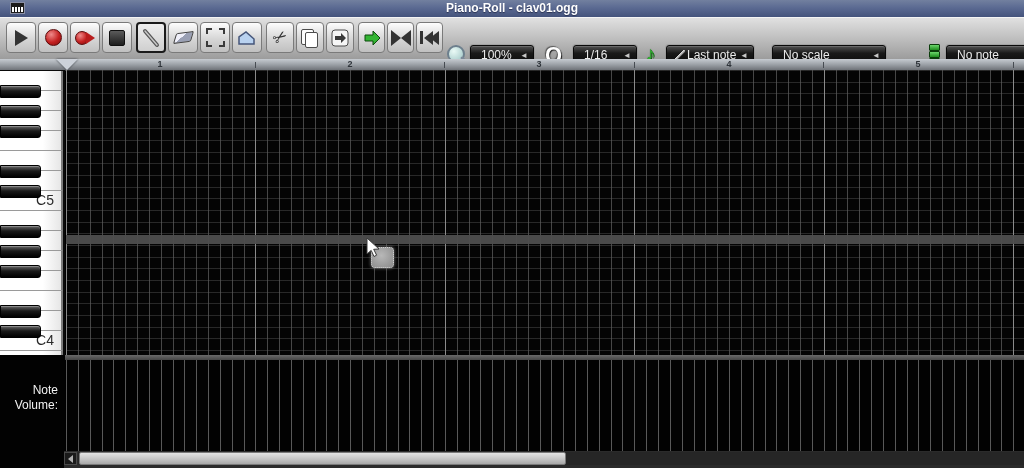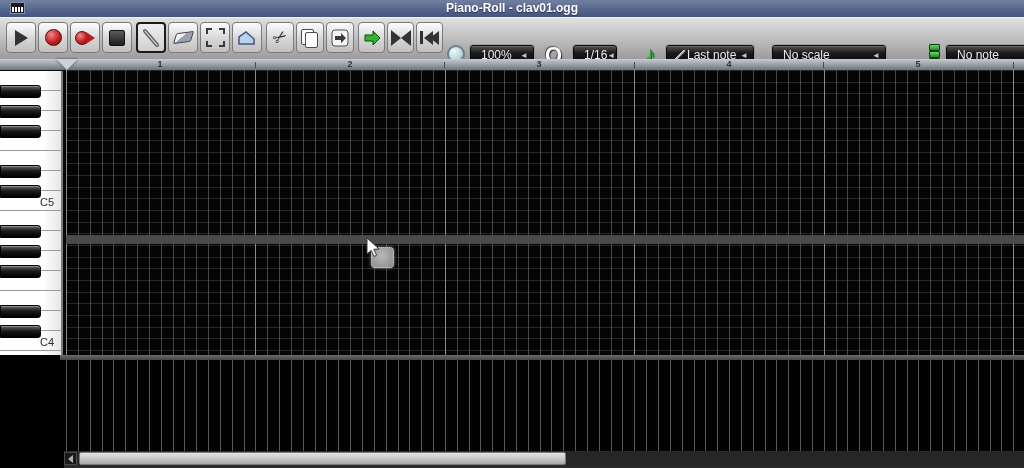--- a/index.html
+++ b/index.html
@@ -91,21 +91,21 @@
   .playmarker{position:absolute;left:56px;top:59px;width:0;height:0;
     border-left:11px solid transparent;border-right:11px solid transparent;
     border-top:11px solid #ccd1d9;filter:drop-shadow(0 0 1px #3c3f45);cursor:grab;}
 
   
   .keyboard{position:absolute;left:0;top:70px;width:65px;height:285px;background:#0a0a0a;
     overflow:hidden;}
   .wkey{position:absolute;left:0;width:63px;height:20px;box-sizing:border-box;
     background:linear-gradient(to right,#ffffff 70%,#e6e6e6);
     border-bottom:1px solid #9a9a9a;border-right:2px solid #7c7c7c;cursor:pointer;}
-  .wkey .klabel{position:absolute;right:7px;bottom:2px;font-size:11px;color:#2a2a2a;}
+  .wkey .klabel{position:absolute;right:7px;bottom:2px;font-size:14px;color:#2a2a2a;}
   .bkey{position:absolute;left:0;width:41px;height:13px;box-sizing:border-box;
     background:linear-gradient(180deg,#6a6a6a 0%,#1a1a1a 45%,#000 100%);
     border:1px solid #000;border-radius:0 3px 3px 0;
     box-shadow:inset 0 1px 0 #8a8a8a;cursor:pointer;}
 
   
   .grid{position:absolute;left:66px;top:70px;width:958px;height:285px;cursor:crosshair;
     background-color:#040404;
     background-image:
       repeating-linear-gradient(to right,rgba(150,150,150,.85) 0 1px,transparent 1px 189.4px),
@@ -223,21 +223,21 @@
     <div class="magnifier" style="left:446px">
       <span class="lens"></span>
         <span class="handle"></span>
     </div>
     <div class="combo" style="left:470px;width:64px">
       <span class="val">100%</span>
       <span class="arrow">◄</span>
     </div>
 
     <span class="q-letter" style="left:545px">Q</span>
-    <div class="combo" style="left:573px;width:44px">
+    <div class="combo" style="left:573px;width:64px">
       <span class="val">1/16</span>
       <span class="arrow">◄</span>
     </div>
 
     <span class="note-glyph" style="left:646px">♪</span>
     <div class="combo" style="left:666px;width:88px">
       <span class="mini-pencil"></span>
       <span>Last note</span>
       <span class="arrow">◄</span>
     </div>
@@ -306,20 +306,26 @@
       <div class="bkey" style="top: 195px;"></div>
       <div class="bkey" style="top: 235px;"></div>
       <div class="bkey" style="top: 255px;"></div>
     </div>
 
   <div class="grid">
     <div class="row-highlight"></div>
   </div>
 
   <div class="lane-sep"></div>
+  <div class="left-panel">
+    <div class="vol-label">
+      <div>Note</div>
+      <div>Volume:</div>
+    </div>
+  </div>
   <div class="volume-area"></div>
 
   <div class="scrollrow">
     <div class="sb-btn">
         <i></i>
       </div>
     <div class="sb-track">
       <div class="sb-thumb"></div>
     </div>
   </div>

